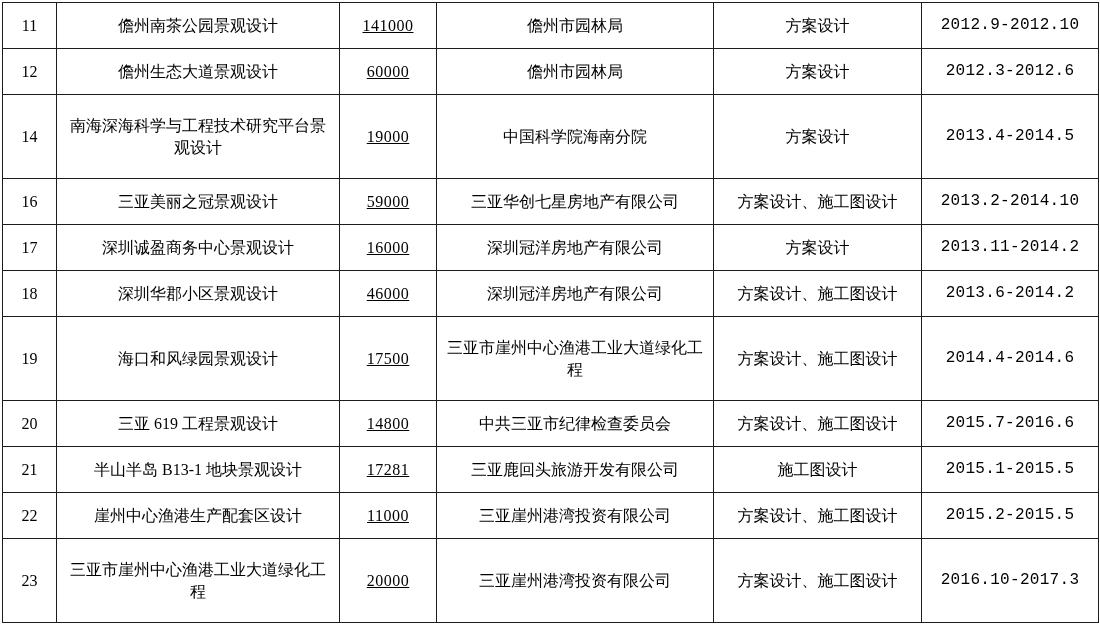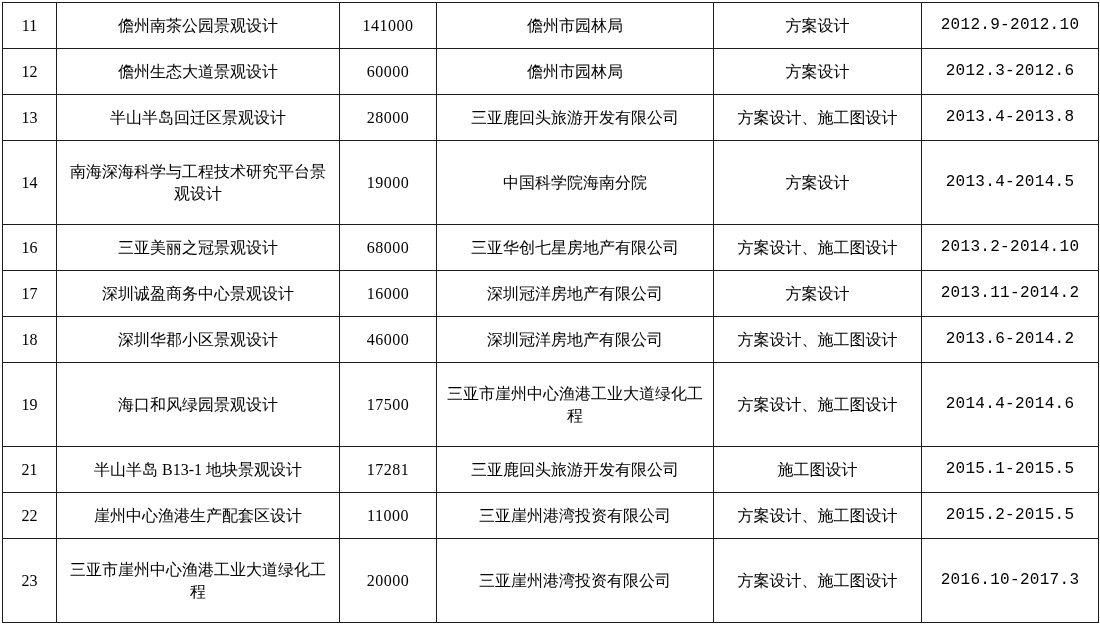--- a/index.html
+++ b/index.html
@@ -28,21 +28,21 @@
   table.projects td {
     border: 1.6px solid #1c1c1c;
     text-align: center;
     vertical-align: middle;
     padding: 2px 8px;
     line-height: 1.35;
     overflow: hidden;
     word-break: break-word;
   }
   td.col-no     { padding: 2px 2px; }
-  td.col-area   { letter-spacing: 0.5px; }
+  td.col-area   { letter-spacing: 0.5px; text-decoration: underline; }
   td.col-period { letter-spacing: 0.3px; white-space: nowrap; font-family: Liberation Mono, monospace; }
 </style>
 </head>
 <body>
 
 <div class="table-wrap">
   <table class="projects">
     <colgroup>
       <col style="width:54px">
       <col style="width:283px">
@@ -62,39 +62,31 @@
   </tr>
         <tr>
     <td class="col-no">12</td>
     <td class="col-project">儋州生态大道景观设计</td>
     <td class="col-area">60000</td>
     <td class="col-client">儋州市园林局</td>
     <td class="col-scope">方案设计</td>
     <td class="col-period">2012.3-2012.6</td>
   </tr>
         <tr>
-    <td class="col-no">13</td>
-    <td class="col-project">半山半岛回迁区景观设计</td>
-    <td class="col-area">28000</td>
-    <td class="col-client">三亚鹿回头旅游开发有限公司</td>
-    <td class="col-scope">方案设计、施工图设计</td>
-    <td class="col-period">2013.4-2013.8</td>
-  </tr>
-        <tr>
     <td class="col-no">14</td>
     <td class="col-project">南海深海科学与工程技术研究平台景观设计</td>
     <td class="col-area">19000</td>
     <td class="col-client">中国科学院海南分院</td>
     <td class="col-scope">方案设计</td>
     <td class="col-period">2013.4-2014.5</td>
   </tr>
         <tr>
     <td class="col-no">16</td>
     <td class="col-project">三亚美丽之冠景观设计</td>
-    <td class="col-area">68000</td>
+    <td class="col-area">59000</td>
     <td class="col-client">三亚华创七星房地产有限公司</td>
     <td class="col-scope">方案设计、施工图设计</td>
     <td class="col-period">2013.2-2014.10</td>
   </tr>
         <tr>
     <td class="col-no">17</td>
     <td class="col-project">深圳诚盈商务中心景观设计</td>
     <td class="col-area">16000</td>
     <td class="col-client">深圳冠洋房地产有限公司</td>
     <td class="col-scope">方案设计</td>
@@ -108,20 +100,28 @@
     <td class="col-scope">方案设计、施工图设计</td>
     <td class="col-period">2013.6-2014.2</td>
   </tr>
         <tr>
     <td class="col-no">19</td>
     <td class="col-project">海口和风绿园景观设计</td>
     <td class="col-area">17500</td>
     <td class="col-client">三亚市崖州中心渔港工业大道绿化工程</td>
     <td class="col-scope">方案设计、施工图设计</td>
     <td class="col-period">2014.4-2014.6</td>
+  </tr>
+        <tr>
+    <td class="col-no">20</td>
+    <td class="col-project">三亚 619 工程景观设计</td>
+    <td class="col-area">14800</td>
+    <td class="col-client">中共三亚市纪律检查委员会</td>
+    <td class="col-scope">方案设计、施工图设计</td>
+    <td class="col-period">2015.7-2016.6</td>
   </tr>
         <tr>
     <td class="col-no">21</td>
     <td class="col-project">半山半岛 B13-1 地块景观设计</td>
     <td class="col-area">17281</td>
     <td class="col-client">三亚鹿回头旅游开发有限公司</td>
     <td class="col-scope">施工图设计</td>
     <td class="col-period">2015.1-2015.5</td>
   </tr>
         <tr>

